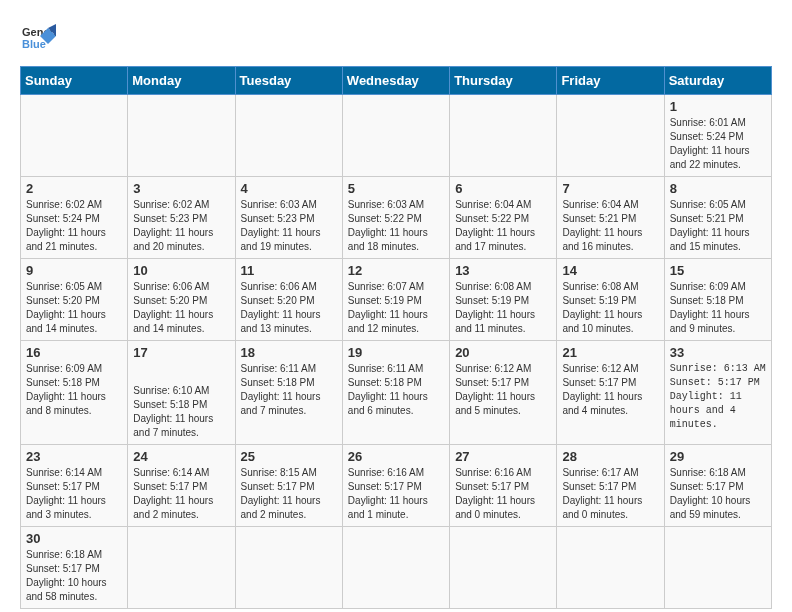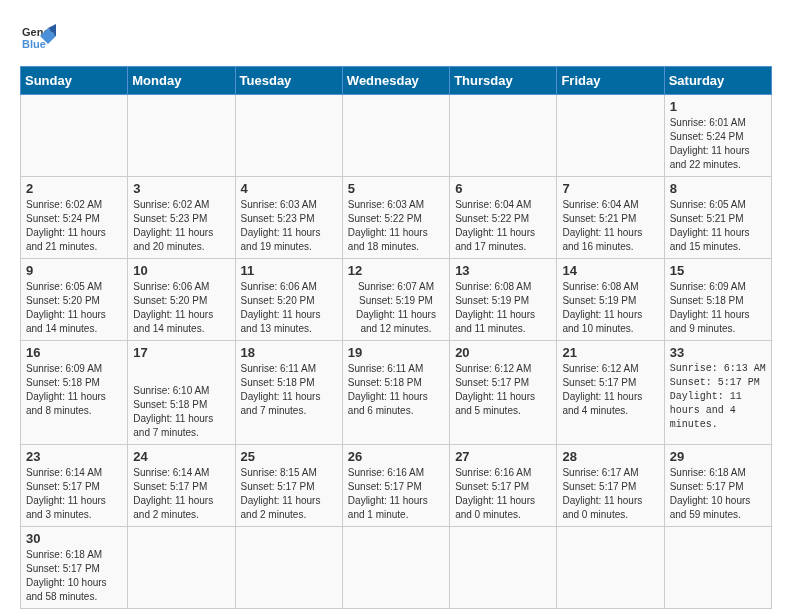--- a/index.html
+++ b/index.html
@@ -184,21 +184,21 @@
 Daylight: 11 hours and 14 minutes.</div>
         </td>
         <td>
           <span class="day-number">11</span>
           <div class="day-info" style="white-space: pre-line;">Sunrise: 6:06 AM
 Sunset: 5:20 PM
 Daylight: 11 hours and 13 minutes.</div>
         </td>
         <td>
           <span class="day-number">12</span>
-          <div class="day-info" style="white-space: pre-line; text-align: center;">Sunrise: 6:07 AM
+          <div class="day-info" style="white-space: pre-line;">Sunrise: 6:07 AM
 Sunset: 5:19 PM
 Daylight: 11 hours and 12 minutes.</div>
         </td>
         <td>
           <span class="day-number">13</span>
           <div class="day-info" style="white-space: pre-line;">Sunrise: 6:08 AM
 Sunset: 5:19 PM
 Daylight: 11 hours and 11 minutes.</div>
         </td>
         <td>

